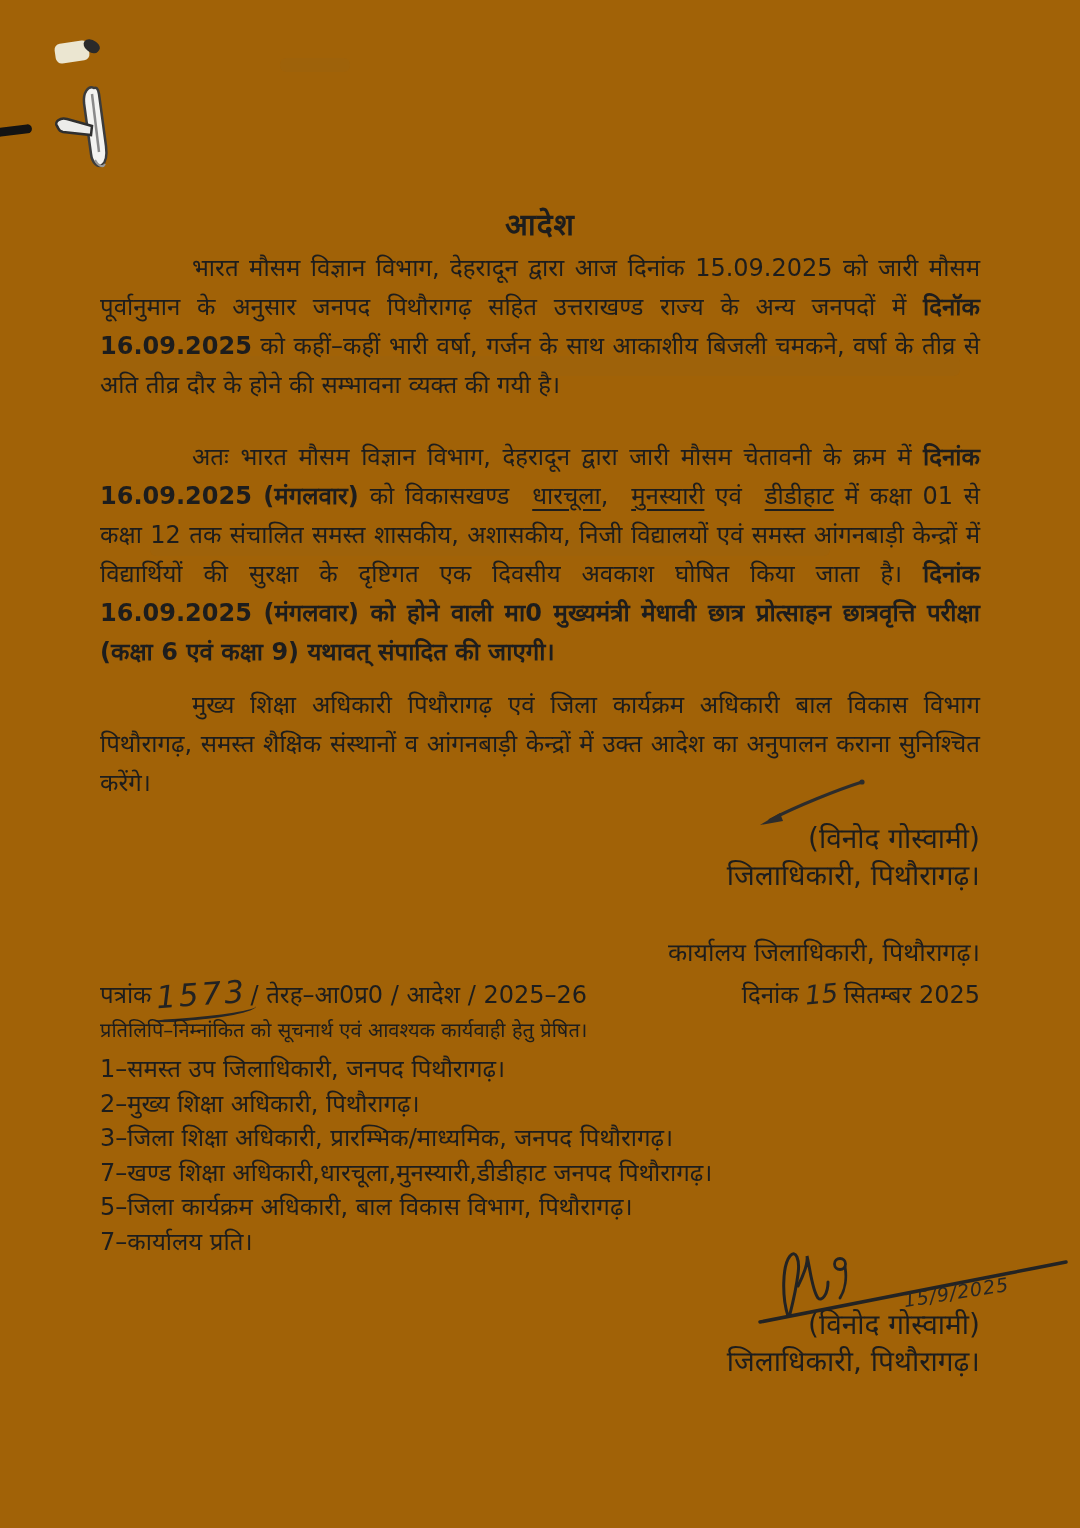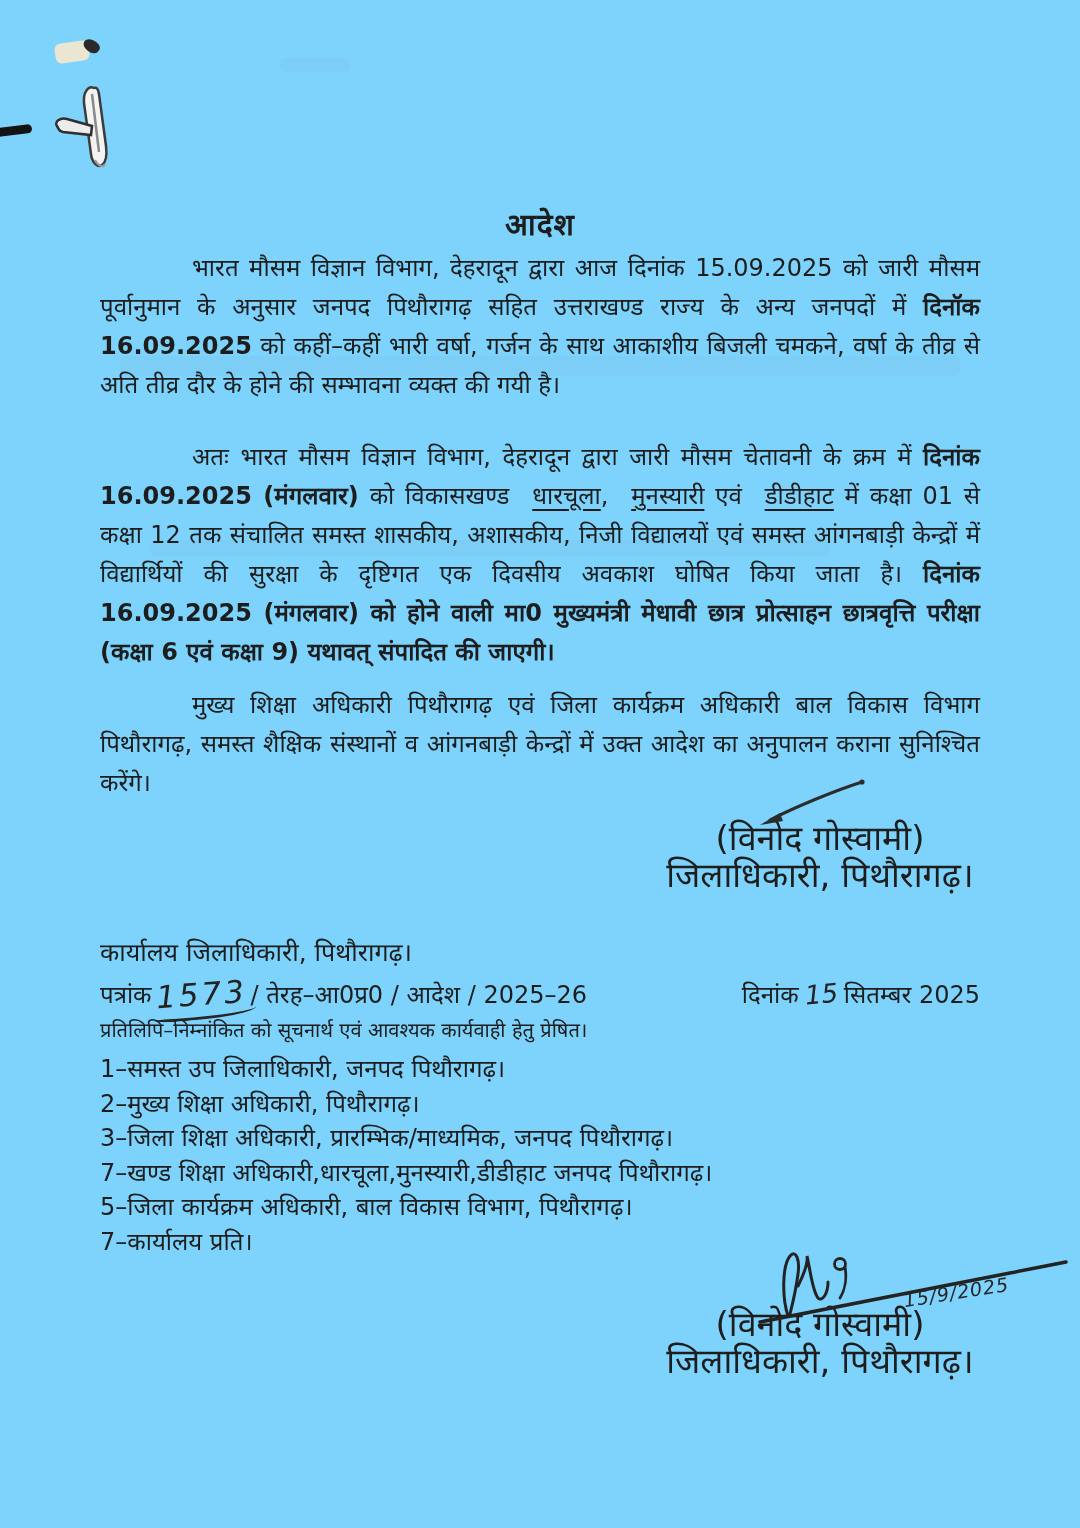--- a/index.html
+++ b/index.html
@@ -1,42 +1,42 @@
 <!DOCTYPE html>
 <html><head>
 <meta charset="utf-8">
 <style>
   html,body{margin:0;padding:0;background:#e9e9e9;}
   .page{
     position:relative;width:1080px;height:1528px;margin:0 auto;
-    background:#7dd3fc;overflow:hidden;color:#1d1d1d;
+    background:#a16207;overflow:hidden;color:#1d1d1d;
     font-family:"DejaVu Sans","Liberation Sans",sans-serif;
   }
   .doc{position:absolute;left:100px;top:0;width:880px;}
   .title{
     position:absolute;top:203px;left:0;width:100%;text-align:center;
     font-weight:700;font-size:30px;letter-spacing:1px;
   }
   .para{
     position:absolute;left:0;width:880px;margin:0;
     font-size:24px;line-height:39px;text-align:justify;text-indent:92px;
   }
   .p1{top:249px;}
   .p2{top:438px;}
   .p3{top:686px;}
   .b{font-weight:700;}
   .u{text-decoration:underline;text-decoration-thickness:2px;text-underline-offset:5px;margin-left:12px;}
   .sigblock{
-    position:absolute;left:560px;width:320px;text-align:center;
-    font-size:34px;line-height:37px;
+    position:absolute;left:560px;width:320px;text-align:right;
+    font-size:28px;line-height:37px;
   }
   .sig1{top:820px;}
   .sig2{top:1306px;}
   .office-heading{
-    position:absolute;top:934px;left:0;width:100%;text-align:left;
+    position:absolute;top:934px;left:0;width:100%;text-align:right;
     font-size:25px;
   }
   .letter-row{
     position:absolute;top:974px;left:0;width:100%;
     display:flex;justify-content:space-between;align-items:baseline;
     font-size:24px;
   }
   .hand{
     display:inline-block;font-style:italic;color:#222;
   }

